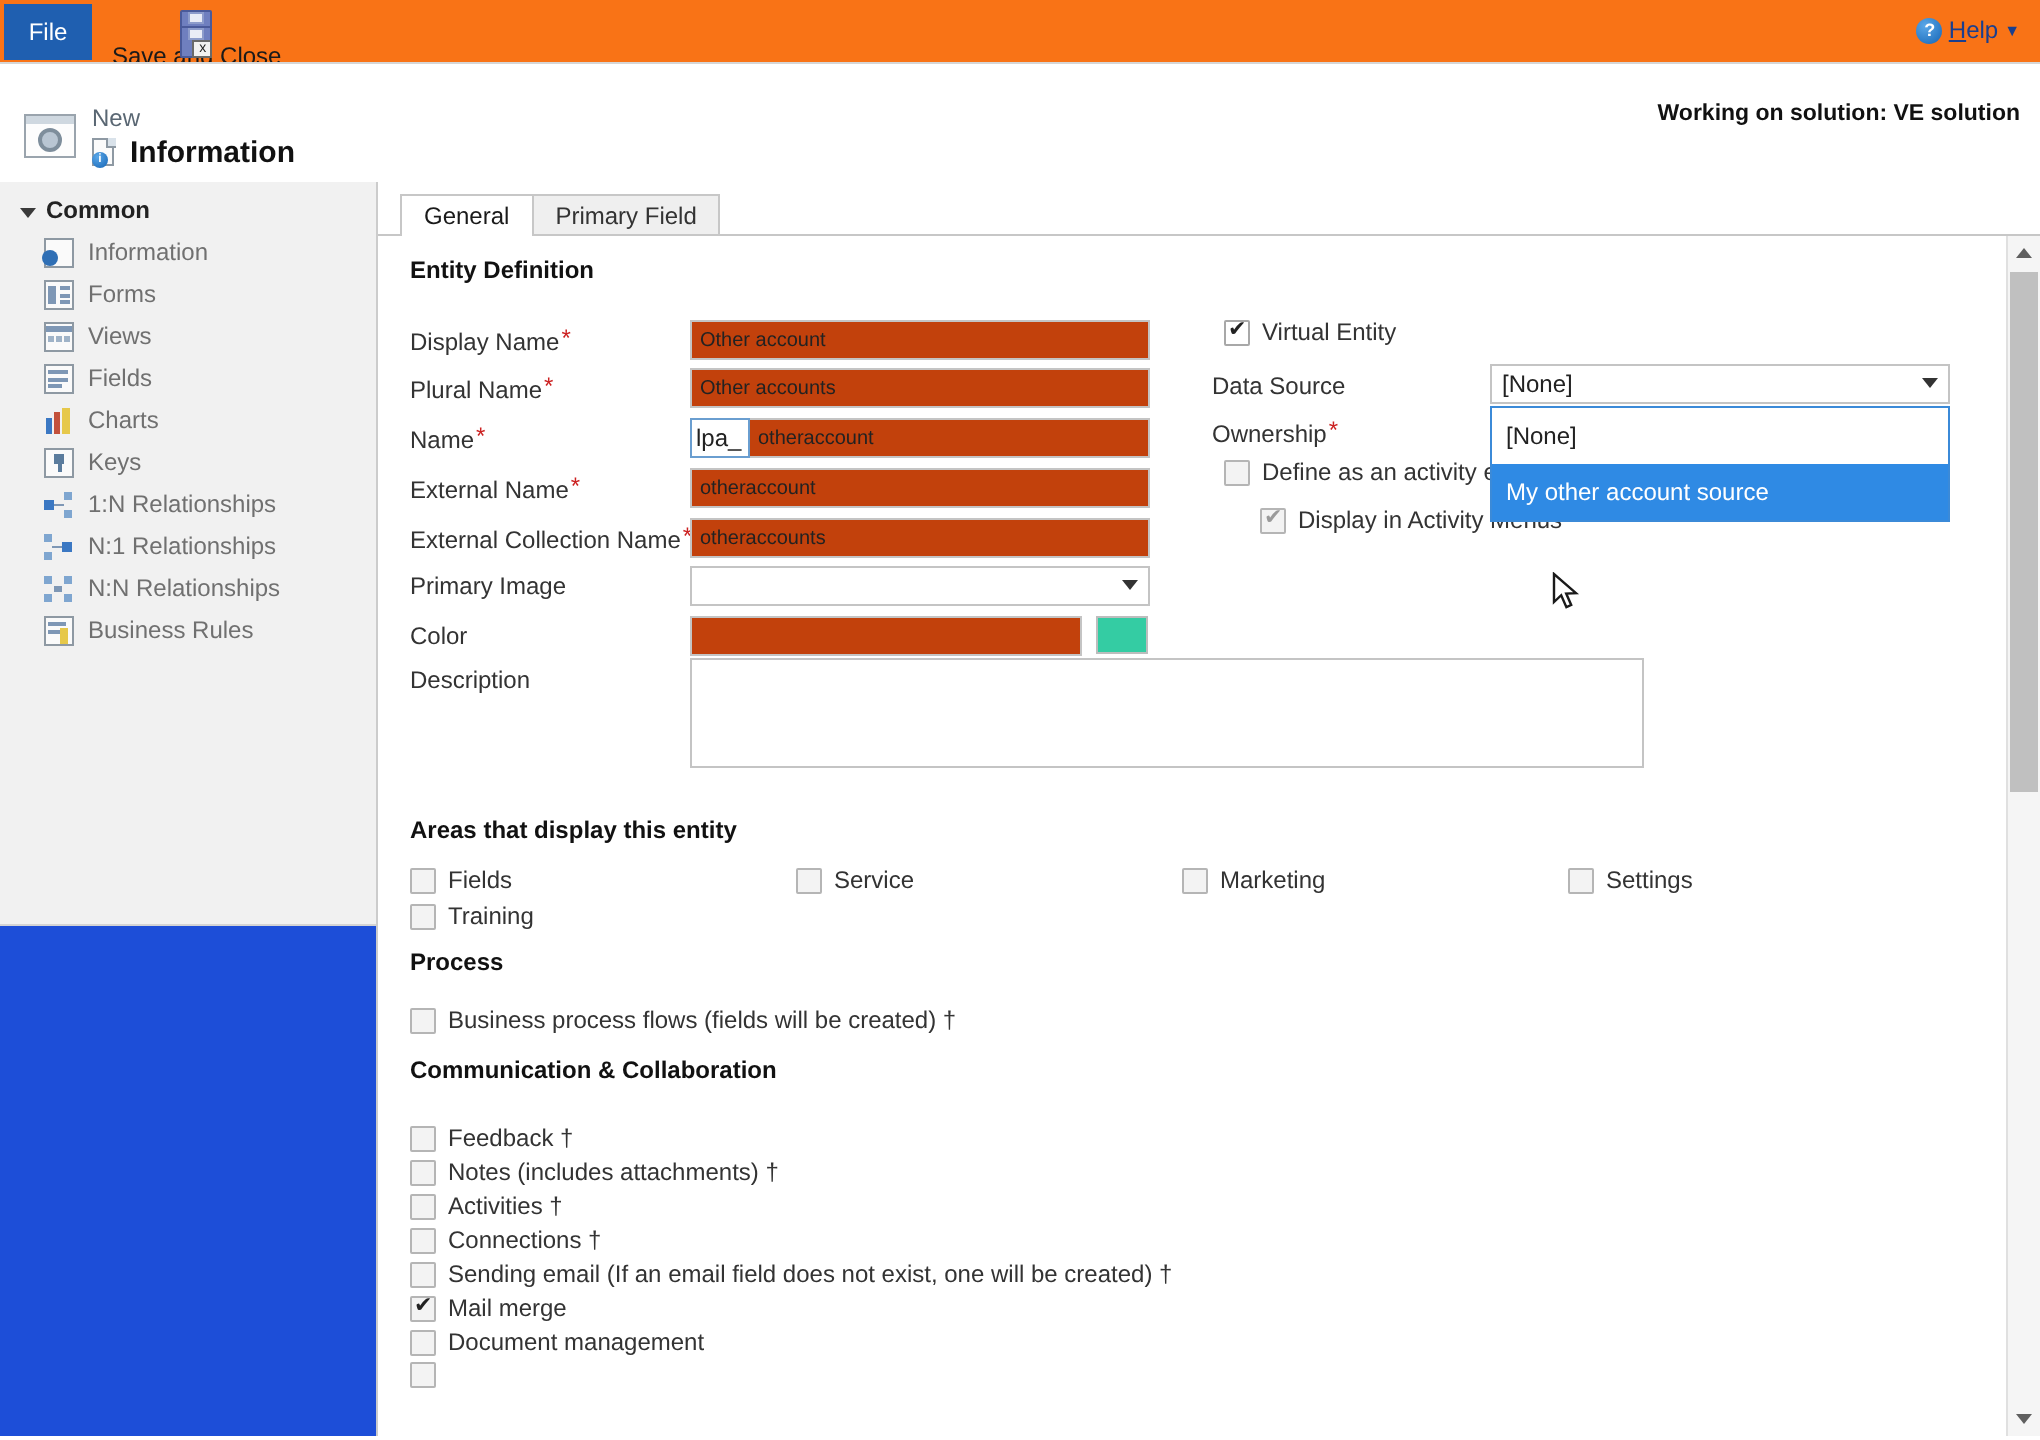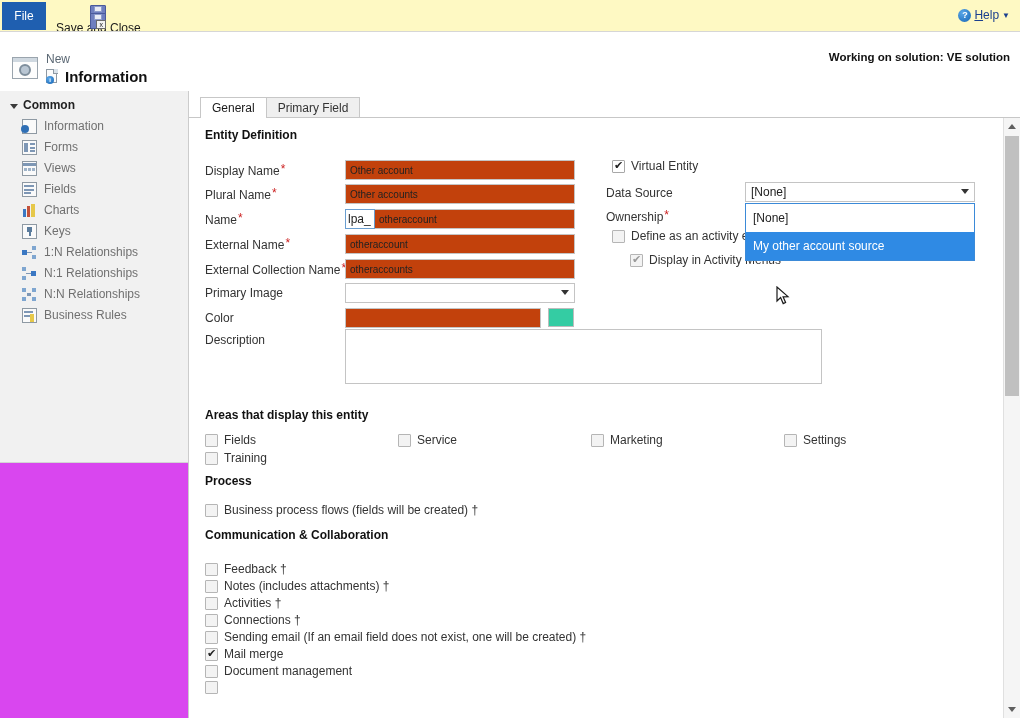--- a/index.html
+++ b/index.html
@@ -5,21 +5,21 @@
   html,body{margin:0;padding:0;}
   body{
     width:1020px;height:720px;overflow:hidden;
     font-family:"Liberation Sans", sans-serif;
     font-size:12px;color:#1a1a1a;background:#ffffff;
     -webkit-font-smoothing:antialiased;
   }
   .app{position:relative;width:1020px;height:720px;}
 
   
-  .ribbon{position:absolute;left:0;top:0;width:1020px;height:32px;background:#fef9c3;}
+  .ribbon{position:absolute;left:0;top:0;width:1020px;height:32px;background:#f97316;}
   .file-tab{
     position:absolute;left:2px;top:2px;width:44px;height:28px;background:#1f5fb0;
     color:#ffffff;font-size:12px;display:flex;align-items:center;justify-content:center;
     cursor:pointer;
   }
   .ribbon-divider{position:absolute;left:0;top:31px;width:1020px;height:1px;background:#d6d6d6;}
   .tool-group{position:absolute;left:56px;top:5px;height:22px;display:flex;align-items:center;gap:8px;flex-direction:column;}
   .floppy{position:relative;width:16px;height:16px;cursor:pointer;}
   .floppy .body{position:absolute;left:0;top:0;width:16px;height:16px;background:#6f7fbf;border:1px solid #4a5a9a;box-sizing:border-box;border-radius:1px;}
   .floppy .shutter{position:absolute;left:4px;top:1px;width:8px;height:6px;background:#e9ecf6;border:1px solid #8d9ccb;box-sizing:border-box;}
@@ -45,21 +45,21 @@
   .hdr-title-row{position:absolute;left:46px;top:68px;display:flex;align-items:center;gap:6px;}
   .doc-icon{position:relative;width:13px;height:15px;}
   .doc-icon .sheet{position:absolute;left:0;top:0;width:11px;height:14px;background:#fbfbfb;border:1px solid #8e99a3;box-sizing:border-box;}
   .doc-icon .fold{position:absolute;right:1px;top:0;width:5px;height:5px;background:#d9e2ea;border-left:1px solid #8e99a3;border-bottom:1px solid #8e99a3;box-sizing:border-box;}
   .doc-icon .info{position:absolute;left:0px;top:7px;width:8px;height:8px;border-radius:50%;
     background:radial-gradient(circle at 35% 30%,#5aa7e8,#1565b5);color:#fff;font-size:6px;line-height:8px;text-align:center;font-weight:bold;}
   .hdr-title{font-size:15px;font-weight:bold;color:#111;}
   .solution-note{position:absolute;right:10px;top:51px;font-size:11.5px;font-weight:bold;color:#111;}
 
   
-  .sidebar{position:absolute;left:0;top:91px;width:189px;height:629px;background:#d946ef;border-right:1px solid #cccccc;box-sizing:border-box;}
+  .sidebar{position:absolute;left:0;top:91px;width:189px;height:629px;background:#1d4ed8;border-right:1px solid #cccccc;box-sizing:border-box;}
   .side-inner{position:absolute;left:0;top:0;width:188px;height:371px;background:#f1f1f1;}
   .side-group{display:flex;align-items:center;gap:5px;padding:7px 0 4px 10px;font-size:12px;font-weight:bold;color:#222;cursor:pointer;}
   .tri{width:0;height:0;border-left:4px solid transparent;border-right:4px solid transparent;border-top:5px solid #3a3a3a;margin-top:2px;}
   .side-item{display:flex;align-items:center;gap:7px;height:21px;padding-left:22px;font-size:12px;color:#707070;cursor:pointer;}
   .si-label{line-height:21px;}
   .sicon{position:relative;width:15px;height:15px;flex:0 0 15px;}
   .sicon .base{position:absolute;left:0;top:0;width:15px;height:15px;border:1px solid #8e99a3;background:#fafafa;box-sizing:border-box;}
   .sicon .bar{position:absolute;background:#7e97b5;}
   .sicon .blu{position:absolute;background:#3b78c3;}
   .sicon .red{position:absolute;background:#c3513b;}

